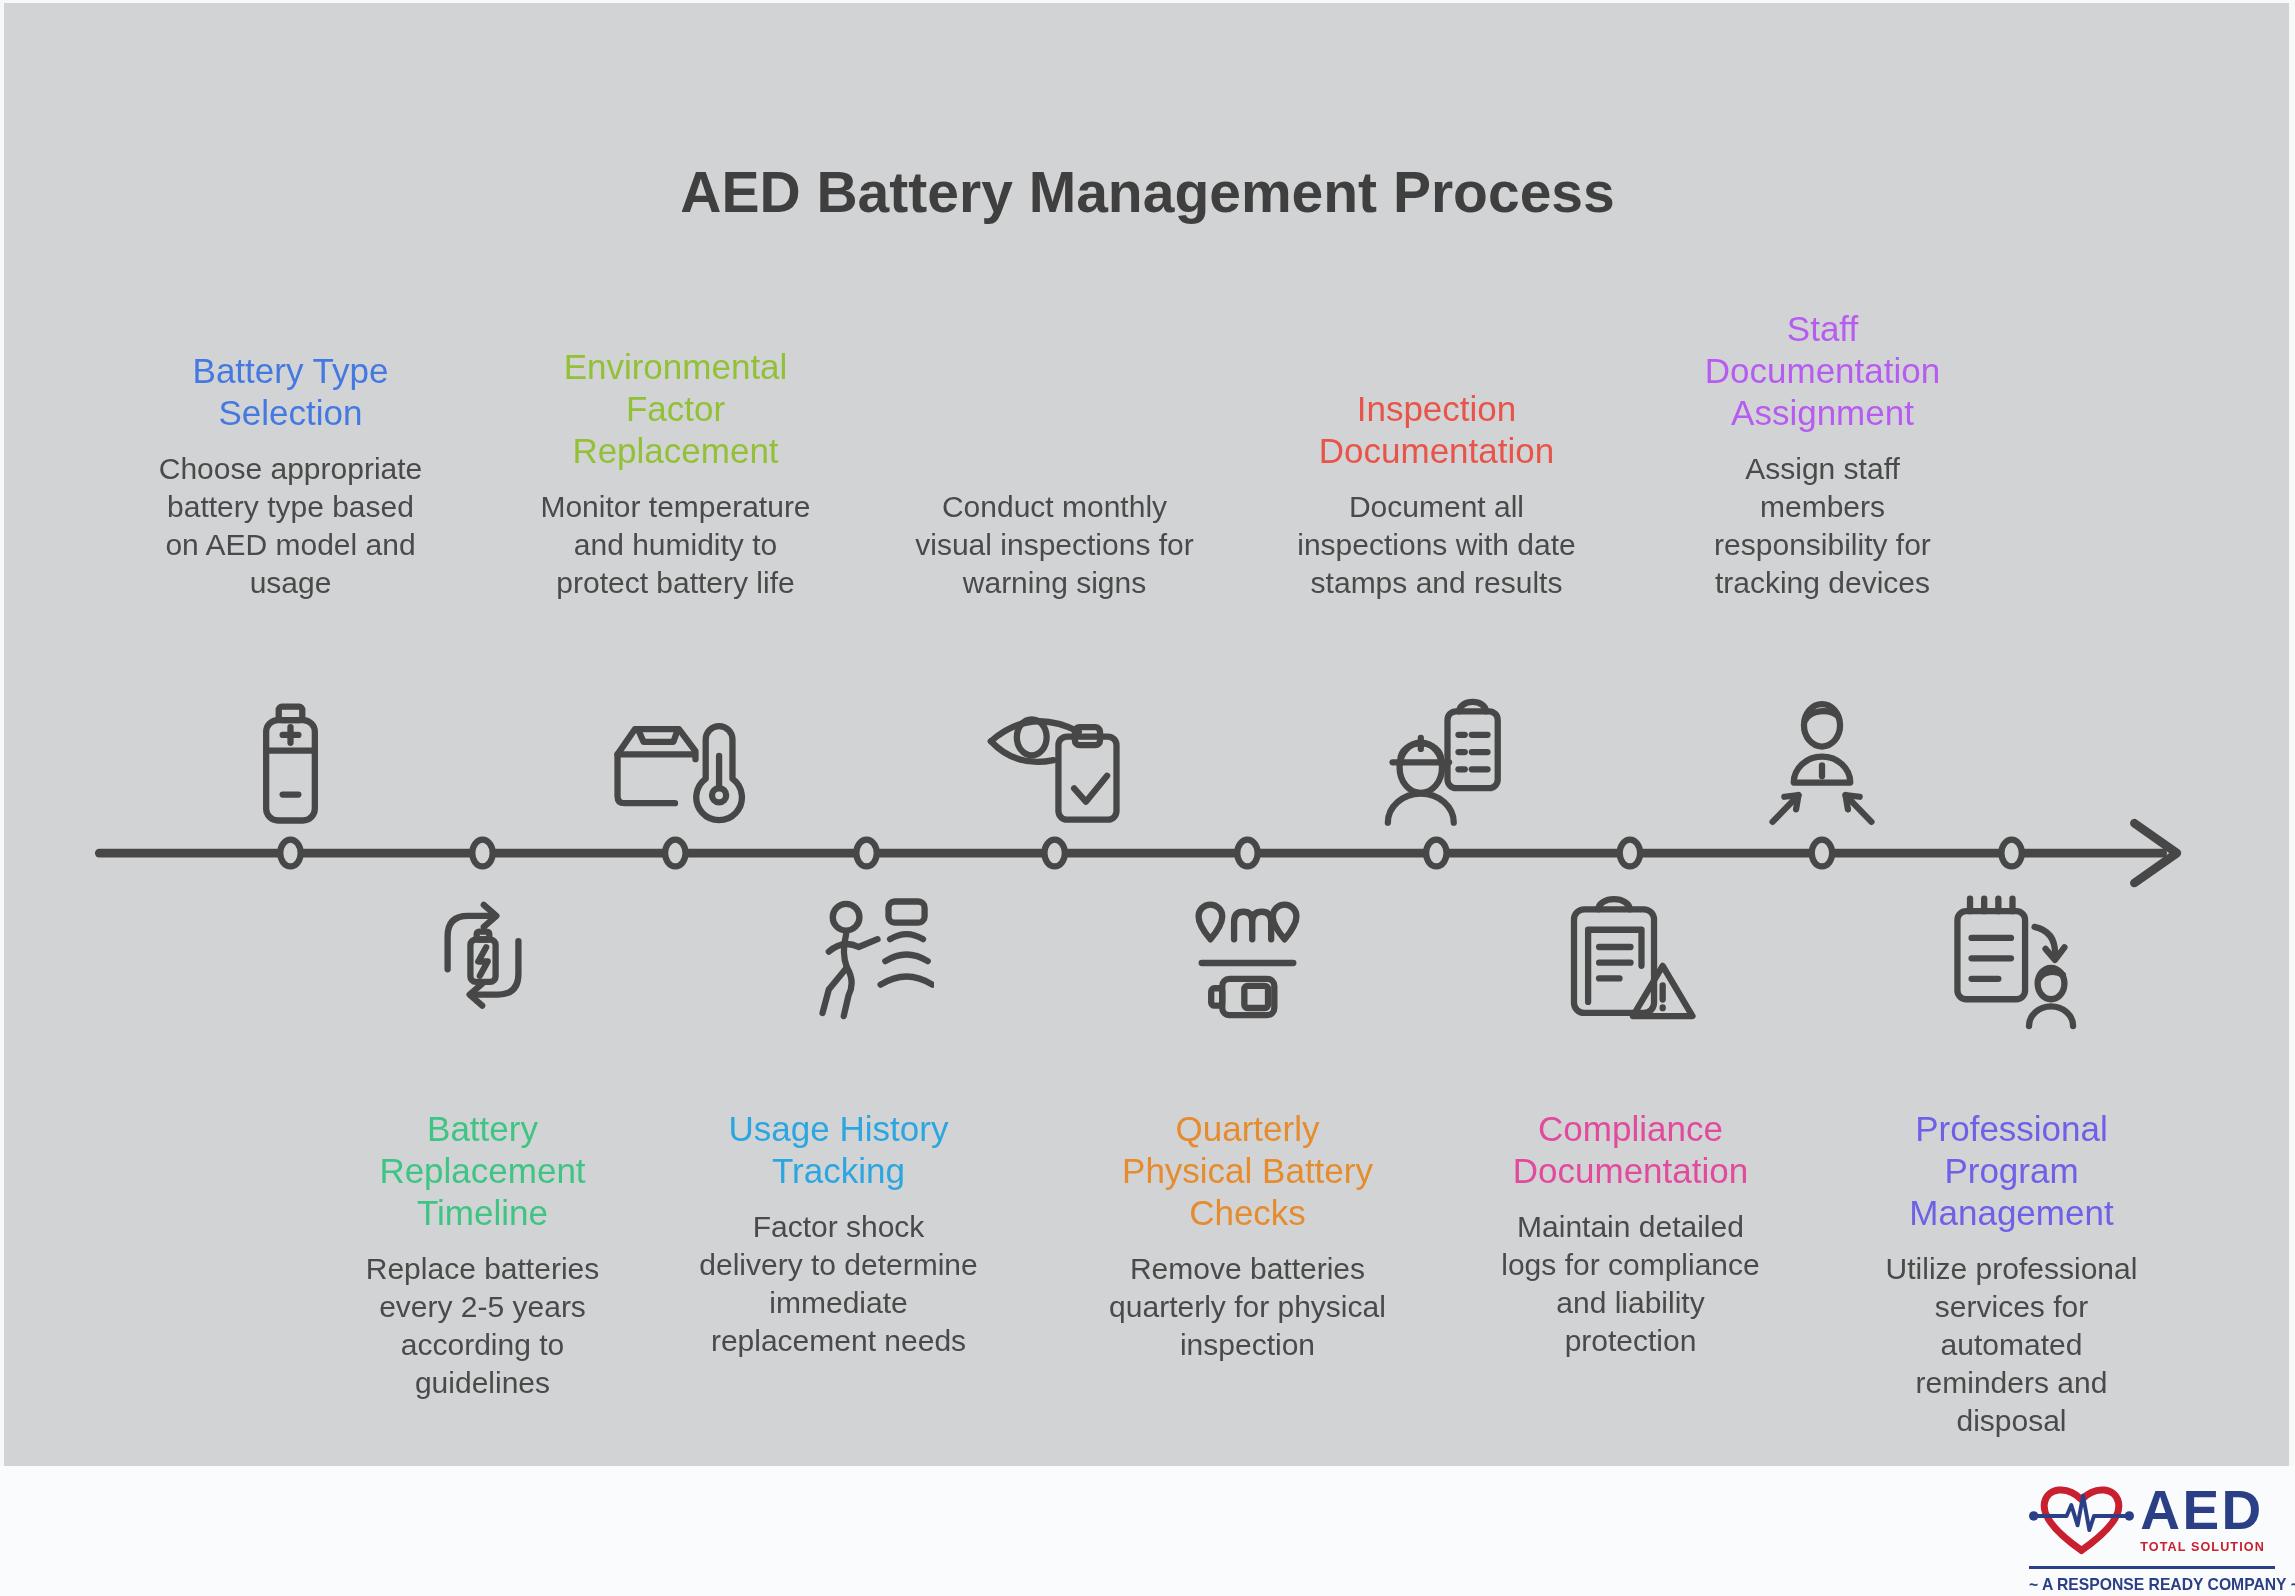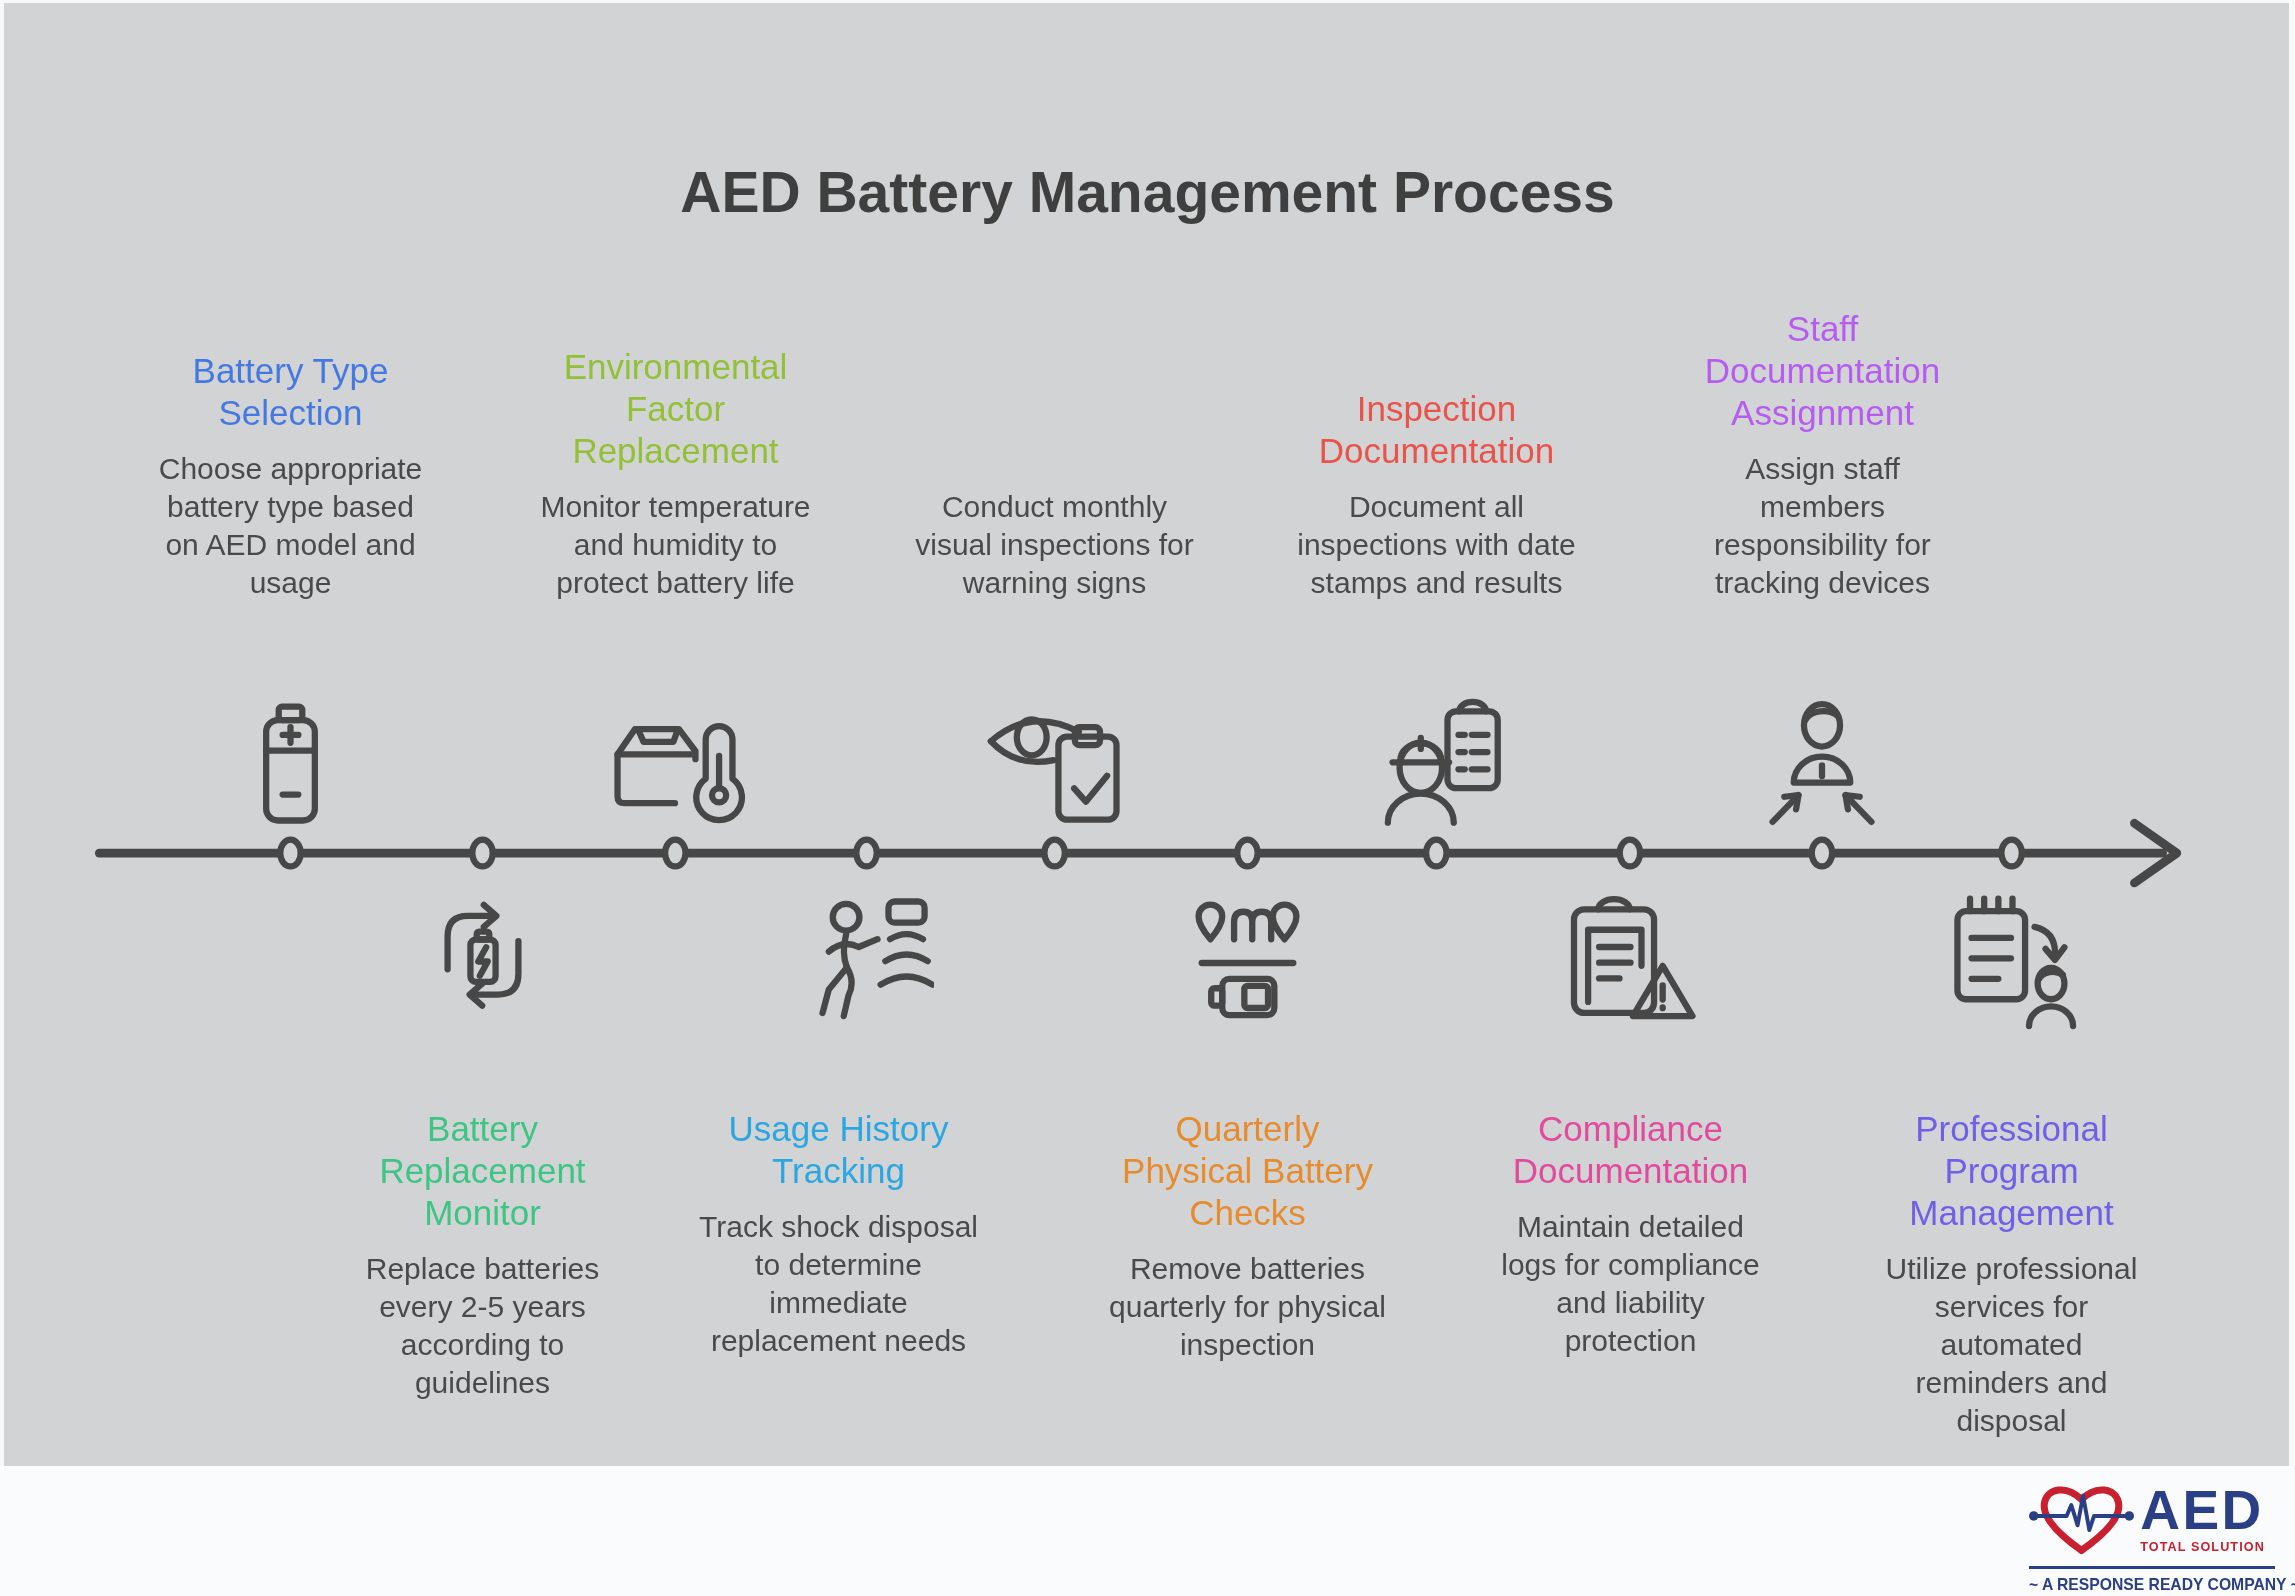--- a/index.html
+++ b/index.html
@@ -43,21 +43,21 @@
         <svg width="79" height="124" viewBox="0 0 100 158" fill="none" stroke="#474747" stroke-width="8" stroke-linecap="round" stroke-linejoin="round">
    <rect x="35" y="6" width="30" height="17" rx="4"></rect>
           <rect x="19" y="23" width="62" height="128" rx="15"></rect>
    <line x1="19" y1="62" x2="81" y2="62"></line>
           <line x1="50" y1="32" x2="50" y2="52"></line>
    <line x1="40" y1="42" x2="60" y2="42"></line>
           <line x1="40" y1="118" x2="60" y2="118"></line>
         </svg>
       </div>
       <div class="step-text" style="left: 341px; top: 1108px;">
-        <div class="step-title" style="color: rgb(62, 197, 132);">Battery Replacement Monitor</div>
+        <div class="step-title" style="color: rgb(62, 197, 132);">Battery Replacement Timeline</div>
         <div class="step-desc">Replace batteries every 2-5 years according to guidelines</div>
       </div>
       <div class="step-icon" style="left: 424px; top: 892px;">
         <svg width="118" height="128" viewBox="0 0 150 162" fill="none" stroke="#474747" stroke-width="8" stroke-linecap="round" stroke-linejoin="round">
    <path d="M30 98 V56 Q30 30 56 30 H90"></path>
           <path d="M76 16 L92 30 L76 44"></path>
    <path d="M120 62 V104 Q120 130 94 130 H60"></path>
           <path d="M74 116 L58 130 L74 144"></path>
    <rect x="59" y="60" width="32" height="54" rx="7"></rect>
           <rect x="67" y="50" width="16" height="10" rx="3"></rect>
@@ -73,21 +73,21 @@
    <path d="M94 122 H30 Q21 122 21 113 V60 L43 28 H99 L120 56 V66"></path>
           <path d="M21 60 H117"></path>
    <path d="M47 28 L54 44 H92 L97 30"></path>
    <path d="M133 41 a17 17 0 0 1 34 0 v50 a29 29 0 1 1 -34 0 Z"></path>
    <line x1="150" y1="62" x2="150" y2="98"></line>
           <circle cx="150" cy="112" r="9"></circle>
         </svg>
       </div>
       <div class="step-text" style="left: 697px; top: 1108px;">
         <div class="step-title" style="color: rgb(43, 166, 224);">Usage History Tracking</div>
-        <div class="step-desc">Track shock disposal to determine immediate replacement needs</div>
+        <div class="step-desc">Factor shock delivery to determine immediate replacement needs</div>
       </div>
       <div class="step-icon" style="left: 799px; top: 892px;">
         <svg width="135" height="132" viewBox="0 0 172 168" fill="none" stroke="#474747" stroke-width="8" stroke-linecap="round" stroke-linejoin="round">
    <circle cx="60" cy="32" r="17"></circle>
           <path d="M38 76 Q56 60 76 70 L100 60"></path>
    <path d="M60 54 Q54 78 61 96"></path>
           <path d="M61 96 L38 124 L30 154"></path>
    <path d="M61 96 Q72 114 63 132 L57 158"></path>
           <rect x="114" y="12" width="46" height="27" rx="8"></rect>
    <path d="M116 60 q21 -13 42 0"></path>

